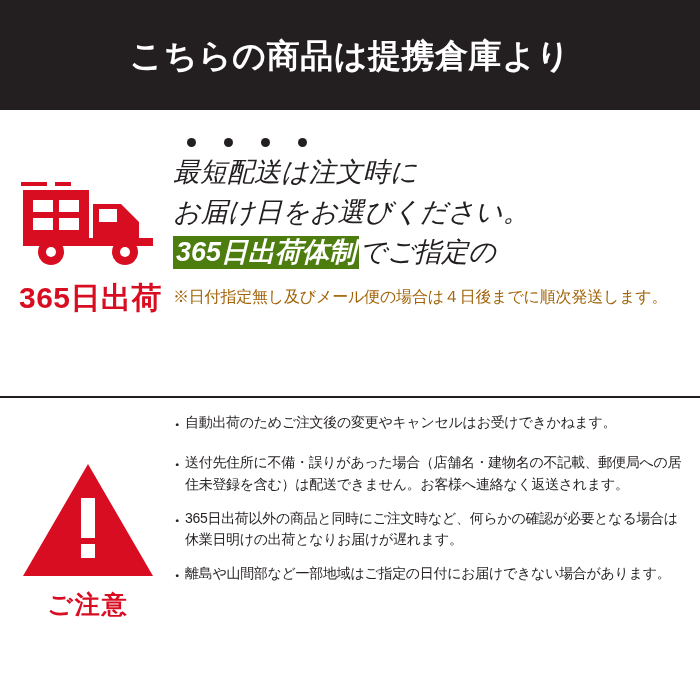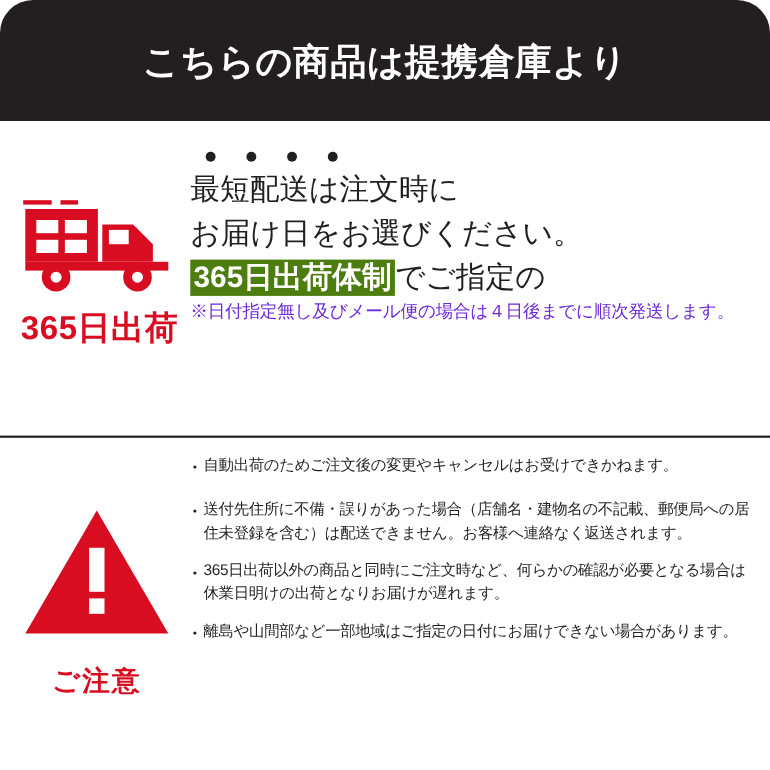--- a/index.html
+++ b/index.html
@@ -10,21 +10,20 @@
   body {
     font-family: "Liberation Sans", sans-serif;
   }
   #page {
     position: relative;
     width: 700px;
     height: 700px;
     background: #ffffff;
     overflow: hidden;
     box-sizing: border-box;
-    border-radius: 30px;
   }
 
   
   .header {
     background: #231f20;
     color: #ffffff;
     height: 110px;
     display: flex;
     flex-direction: column;
     align-items: center;
@@ -90,30 +89,32 @@
     width: 9px;
     height: 9px;
     border-radius: 50%;
     background: #231f20;
   }
   .mid-line {
     color: #231f20;
     font-size: 27px;
     line-height: 1.48;
     white-space: nowrap;
+    font-style: italic;
   }
   .mid-line .hl {
     background: #4d7c0f;
     color: #ffffff;
     font-weight: bold;
     padding: 1px 3px 2px 3px;
   }
   .mid-note {
+    margin-top: 14px;
     font-size: 16px;
-    color: #6d28d9;
+    color: #a16207;
     letter-spacing: -0.2px;
     white-space: nowrap;
   }
 
   
   .caution {
     position: relative;
     height: 300px;
     display: flex;
     flex-direction: row;
@@ -128,21 +129,21 @@
     align-items: center;
     justify-content: flex-start;
     padding-top: 50px;
     box-sizing: border-box;
   }
   .warn-tri {
     width: 138px;
     height: 122px;
   }
   .warn-label {
-    margin-top: 20px;
+    margin-top: 6px;
     color: #d80d21;
     font-size: 25px;
     font-weight: bold;
     letter-spacing: 2px;
   }
   .bullets {
     flex: 1 1 auto;
     padding-top: 2px;
     box-sizing: border-box;
   }

